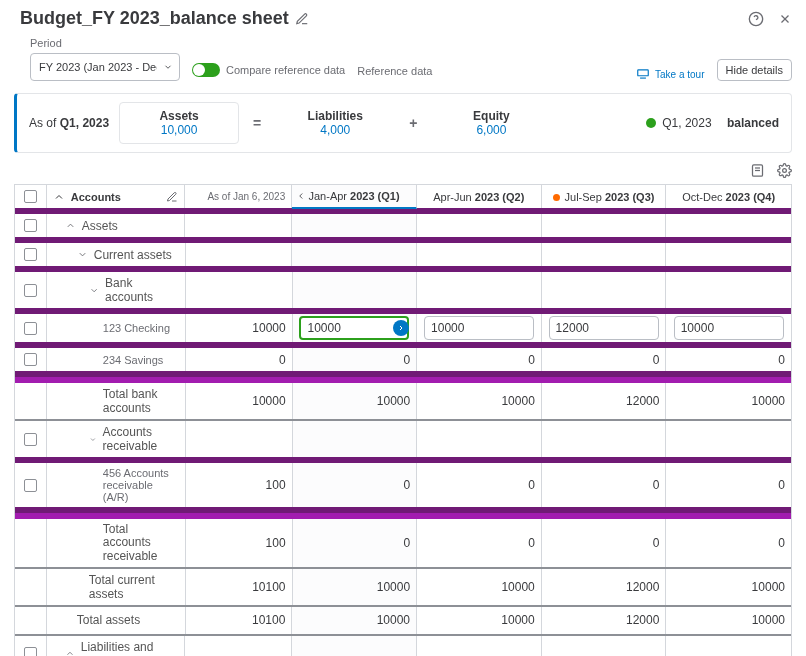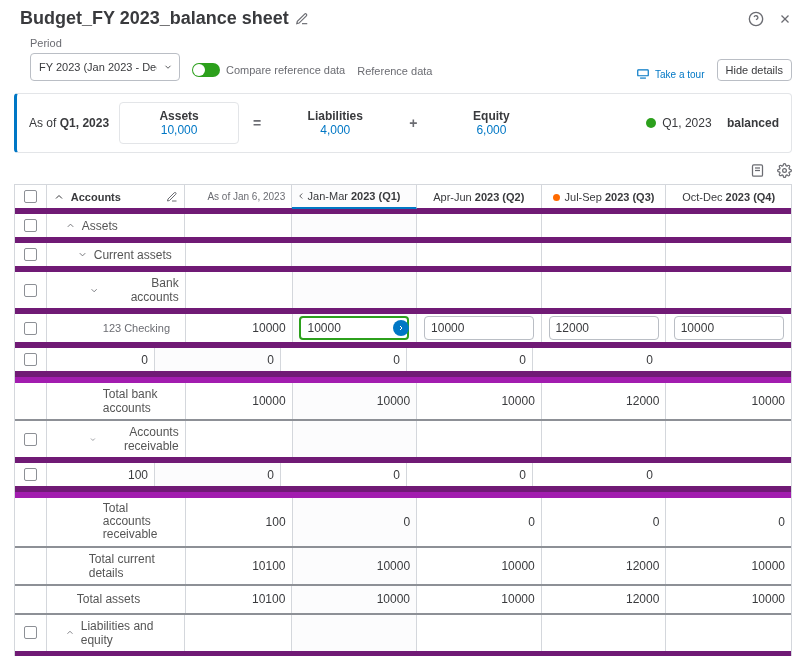--- a/index.html
+++ b/index.html
@@ -39,21 +39,21 @@
   .c-q:last-child { border-right:none; }
   .row.head { background:#fff; font-size:11px; }
   .row.head .c-acct { font-weight:600; color:#393a3d; gap:6px; }
   .row.head .c-ref { color:#6b6c72; font-size:10px; }
   .row.head .c-q { justify-content:center; position:relative; color:#393a3d; }
   .row.head .c-q .b { font-weight:700; }
   .row.head .c-q .nav-l { position:absolute; left:4px; }
   .row.head .orange::before { content:""; width:7px; height:7px; border-radius:50%; background:#ff6a00; display:inline-block; margin-right:5px; }
   .row.sub .c-acct { padding-left:18px; gap:6px; }
   .row.sub2 .c-acct { padding-left:30px; gap:6px; }
-  .row.sub3 .c-acct { padding-left:42px; gap:6px;text-align:right; }
+  .row.sub3 .c-acct { padding-left:42px; gap:6px; }
   .row.leaf .c-acct { padding-left:56px; color:#6b6c72; font-size:11px; }
   .row.tot .c-acct { font-weight:400; }
   .row.tot3 .c-acct { padding-left:56px; }
   .row.tot2 .c-acct { padding-left:42px; }
   .row.tot1 .c-acct { padding-left:30px; }
   .row.heavy { border-bottom:2px solid #8d9096; }
   .row.hvytop { border-top:6px solid #a21caf; }
   .chkbox { width:13px; height:13px; border:1px solid #8d9096; border-radius:2px; }
   .col-highlight { background:#f4f5f8; }
   .row.head .c-q.q1-col { border-bottom:2px solid #0077c5; margin-bottom:-1px; }
@@ -185,21 +185,21 @@
           </svg>
         </span>
     </div>
     <div class="cell c-ref" style="justify-content:flex-end;">As of Jan 6, 2023</div>
     <div class="cell c-q q1-col">
       <span class="nav-l">
           <svg width="10" height="10" viewBox="0 0 24 24" fill="none" stroke="#393a3d" stroke-width="2">
             <polyline points="15 18 9 12 15 6"></polyline>
           </svg>
         </span>
-      <span><span>Jan-Mar</span> <span class="b">2023 (Q1)</span></span>
+      <span><span>Jan-Apr</span> <span class="b">2023 (Q1)</span></span>
     </div>
     <div class="cell c-q">
         <span><span>Apr-Jun</span> <span class="b">2023 (Q2)</span></span>
       </div>
     <div class="cell c-q">
         <span class="orange"></span>
         <span><span>Jul-Sep</span> <span class="b">2023 (Q3)</span></span>
       </div>
     <div class="cell c-q">
         <span><span>Oct-Dec</span> <span class="b">2023 (Q4)</span></span>
@@ -287,20 +287,21 @@
         <div class="cell-plain-input">
           <span>10000</span>
         </div>
       </div>
   </div>
 
   <div class="row leaf">
     <div class="cell c-chk">
         <div class="chkbox"></div>
       </div>
+    <div class="cell c-acct">234 Savings</div>
     <div class="cell c-ref muted-val">0</div>
     <div class="cell c-q q1-col col-highlight val">0</div>
     <div class="cell c-q val">0</div>
     <div class="cell c-q val">0</div>
     <div class="cell c-q val">0</div>
   </div>
 
   <div class="row tot tot3 heavy hvytop">
     <div class="cell c-chk"></div>
     <div class="cell c-acct">Total bank accounts</div>
@@ -325,40 +326,41 @@
       <div class="cell c-q q1-col col-highlight"></div>
       <div class="cell c-q"></div>
       <div class="cell c-q"></div>
       <div class="cell c-q"></div>
   </div>
 
   <div class="row leaf">
     <div class="cell c-chk">
         <div class="chkbox"></div>
       </div>
+    <div class="cell c-acct" style="line-height:1.1;">456 Accounts receivable (A/R)</div>
     <div class="cell c-ref muted-val">100</div>
     <div class="cell c-q q1-col col-highlight val">0</div>
     <div class="cell c-q val">0</div>
     <div class="cell c-q val">0</div>
     <div class="cell c-q val">0</div>
   </div>
 
   <div class="row tot tot3 heavy hvytop">
     <div class="cell c-chk"></div>
     <div class="cell c-acct" style="line-height:1.1;">Total accounts receivable</div>
     <div class="cell c-ref">100</div>
     <div class="cell c-q q1-col col-highlight val">0</div>
     <div class="cell c-q val">0</div>
     <div class="cell c-q val">0</div>
     <div class="cell c-q val">0</div>
   </div>
 
   <div class="row tot tot2 heavy">
     <div class="cell c-chk"></div>
-    <div class="cell c-acct">Total current details</div>
+    <div class="cell c-acct">Total current assets</div>
     <div class="cell c-ref">10100</div>
     <div class="cell c-q q1-col col-highlight val">10000</div>
     <div class="cell c-q val">10000</div>
     <div class="cell c-q val">12000</div>
     <div class="cell c-q val">10000</div>
   </div>
 
   <div class="row tot tot1 heavy">
     <div class="cell c-chk"></div>
     <div class="cell c-acct">Total assets</div>

